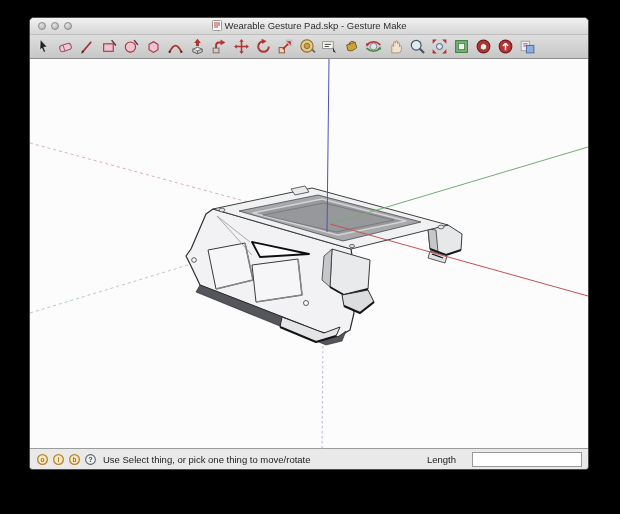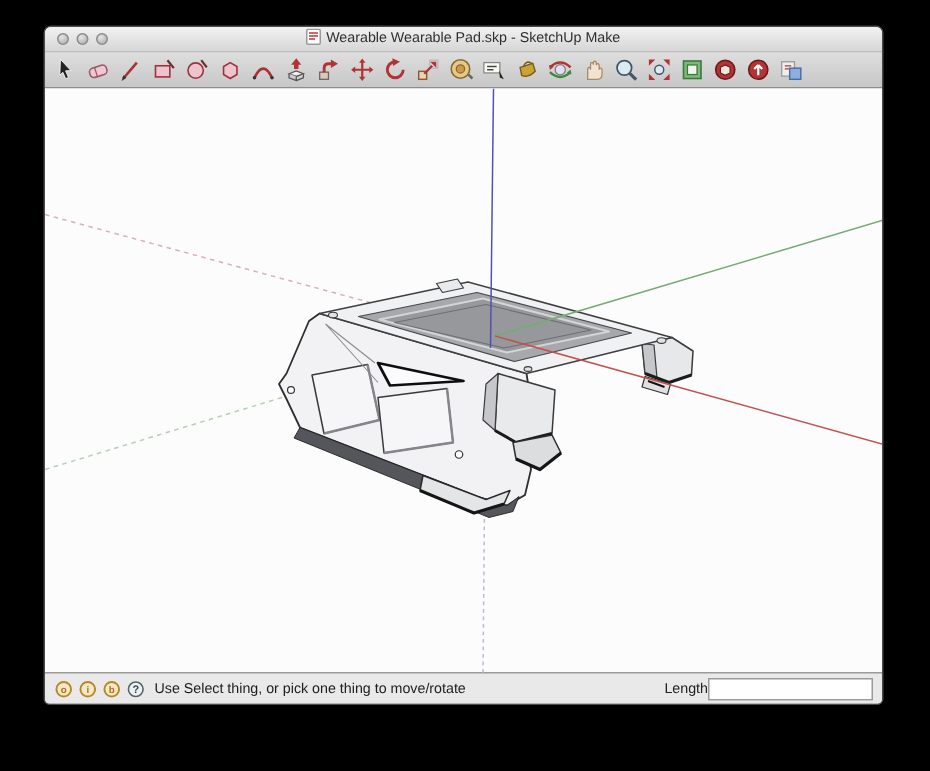--- a/index.html
+++ b/index.html
@@ -39,41 +39,41 @@
   .viewport{flex:1 1 auto;position:relative;background:#fcfcfc;}
   .viewport svg{position:absolute;left:0;top:0;}
   .statusbar{
     height:21px;flex:0 0 21px;display:flex;align-items:center;
     background:#e9e9e9;border-top:1px solid #9b9b9b;
     font-size:9.5px;color:#1c1c1c;padding:0 6px;box-sizing:border-box;
   }
   .sicons{display:flex;gap:3px;align-items:center;margin-right:6px;}
   .sicon{width:13px;height:13px;display:inline-block;}
   .spacer{flex:1 1 auto;}
-  .len-label{margin-right:0;color:#222;padding-left:32px;}
+  .len-label{margin-right:16px;color:#222;padding-left:32px;}
   .len-input{
     width:104px;height:13px;border:1px solid #9a9a9a;background:#fff;
     font-size:9px;padding:0 2px;box-sizing:content-box;
   }
 </style>
 </head>
 <body>
 
 <div class="window">
 
   <div class="titlebar">
     <div class="lights">
       <span class="light"></span>
       <span class="light"></span>
       <span class="light"></span>
     </div>
     <div class="title"><span><svg width="10" height="11" viewBox="0 0 10 11">
             <rect x="0.5" y="0.5" width="9" height="10" rx="1" fill="#fff" stroke="#999"></rect>
             <path d="M2 3 L8 3 M2 5 L8 5 M2 7 L6 7" stroke="#c33" stroke-width="1"></path>
-          </svg></span><span>Wearable Wearable Pad.skp - SketchUp Make</span></div>
+          </svg></span><span>Wearable Gesture Pad.skp - Gesture Make</span></div>
   </div>
 
   <div class="toolbar">
       <span class="ticon"><svg width="17" height="17" viewBox="0 0 16 16">
           <path d="M5 1.5 L11.5 8.5 L8.2 8.7 L10 12.8 L8.3 13.6 L6.5 9.6 L4.6 11.4 Z" fill="#222" stroke="#fff" stroke-width="0.5"></path>
         </svg></span>
       <span class="ticon"><svg width="17" height="17" viewBox="0 0 16 16">
           <g transform="rotate(-18 8 9)">
             <rect x="2.5" y="6" width="11" height="6" rx="2.5" fill="#eec7d3" stroke="#9a5868"></rect>
             <path d="M6.5 6 L6.5 12" stroke="#9a5868" stroke-width="0.8"></path>

